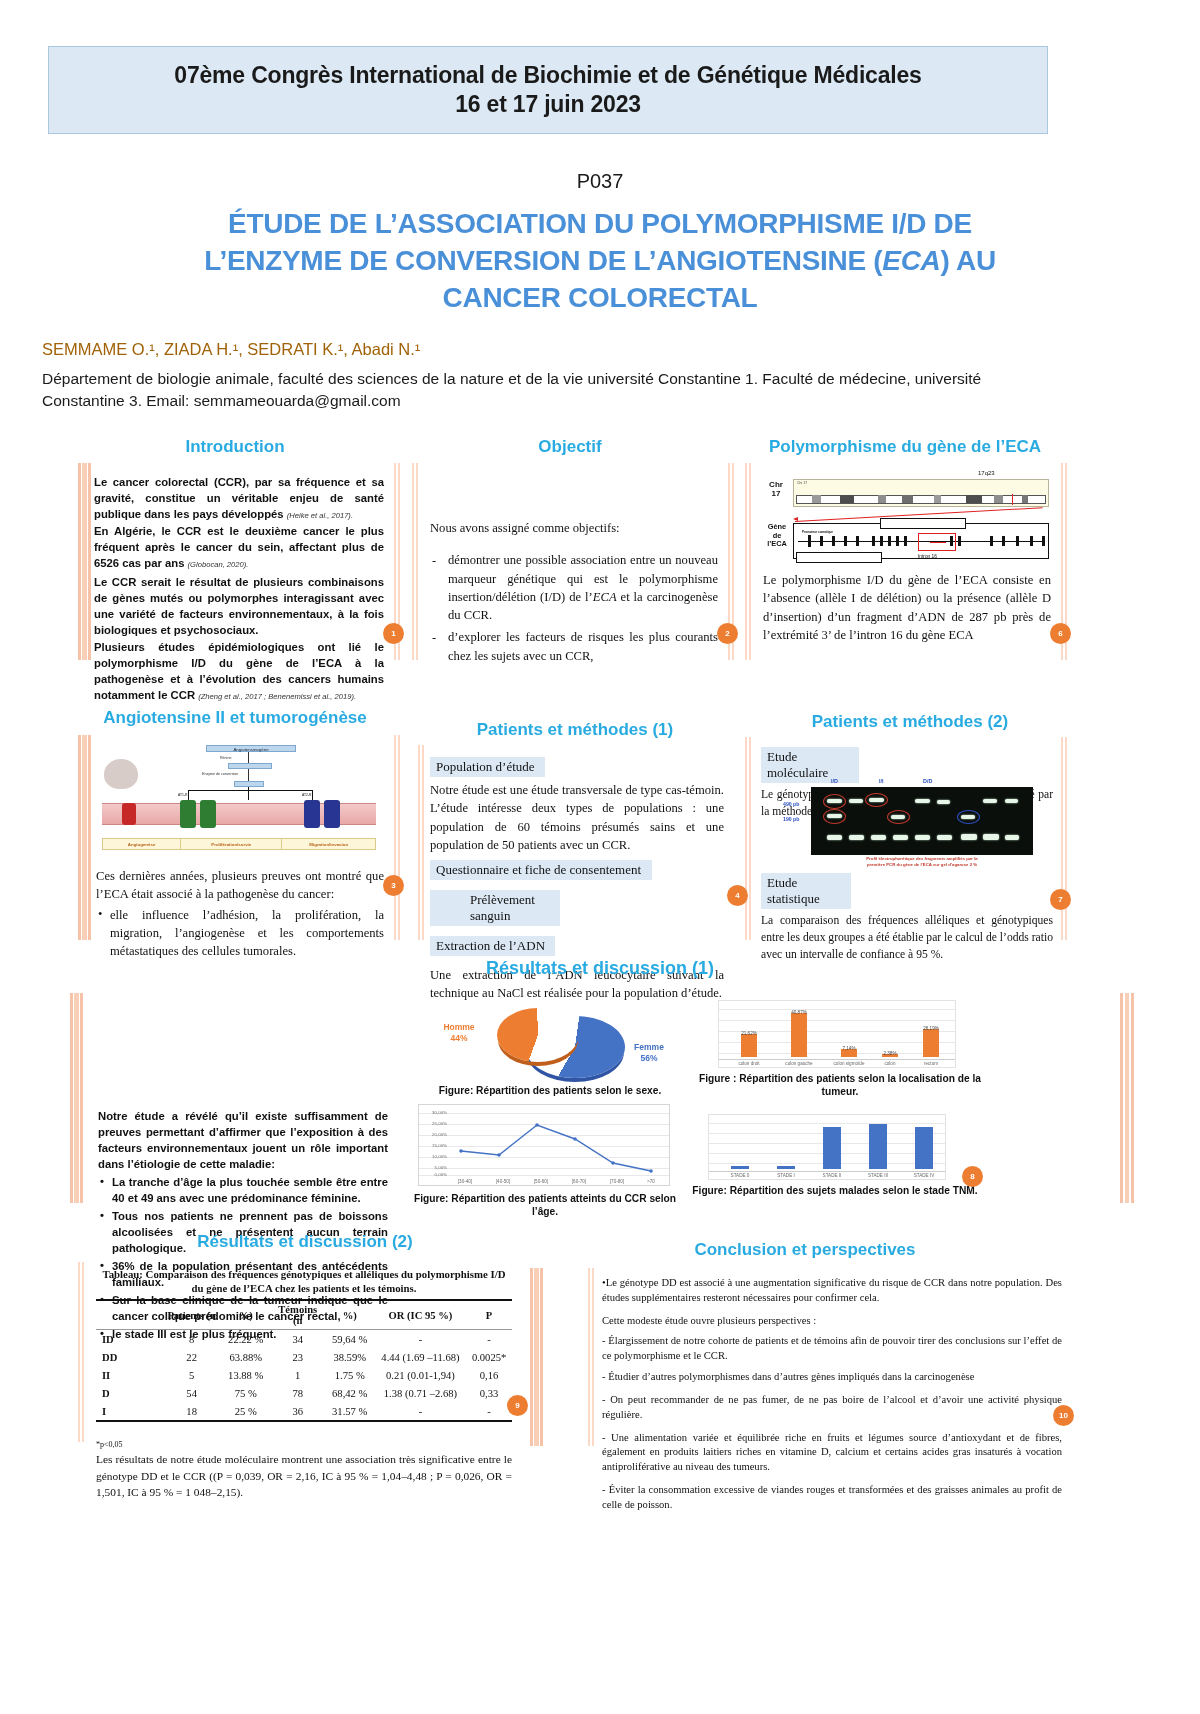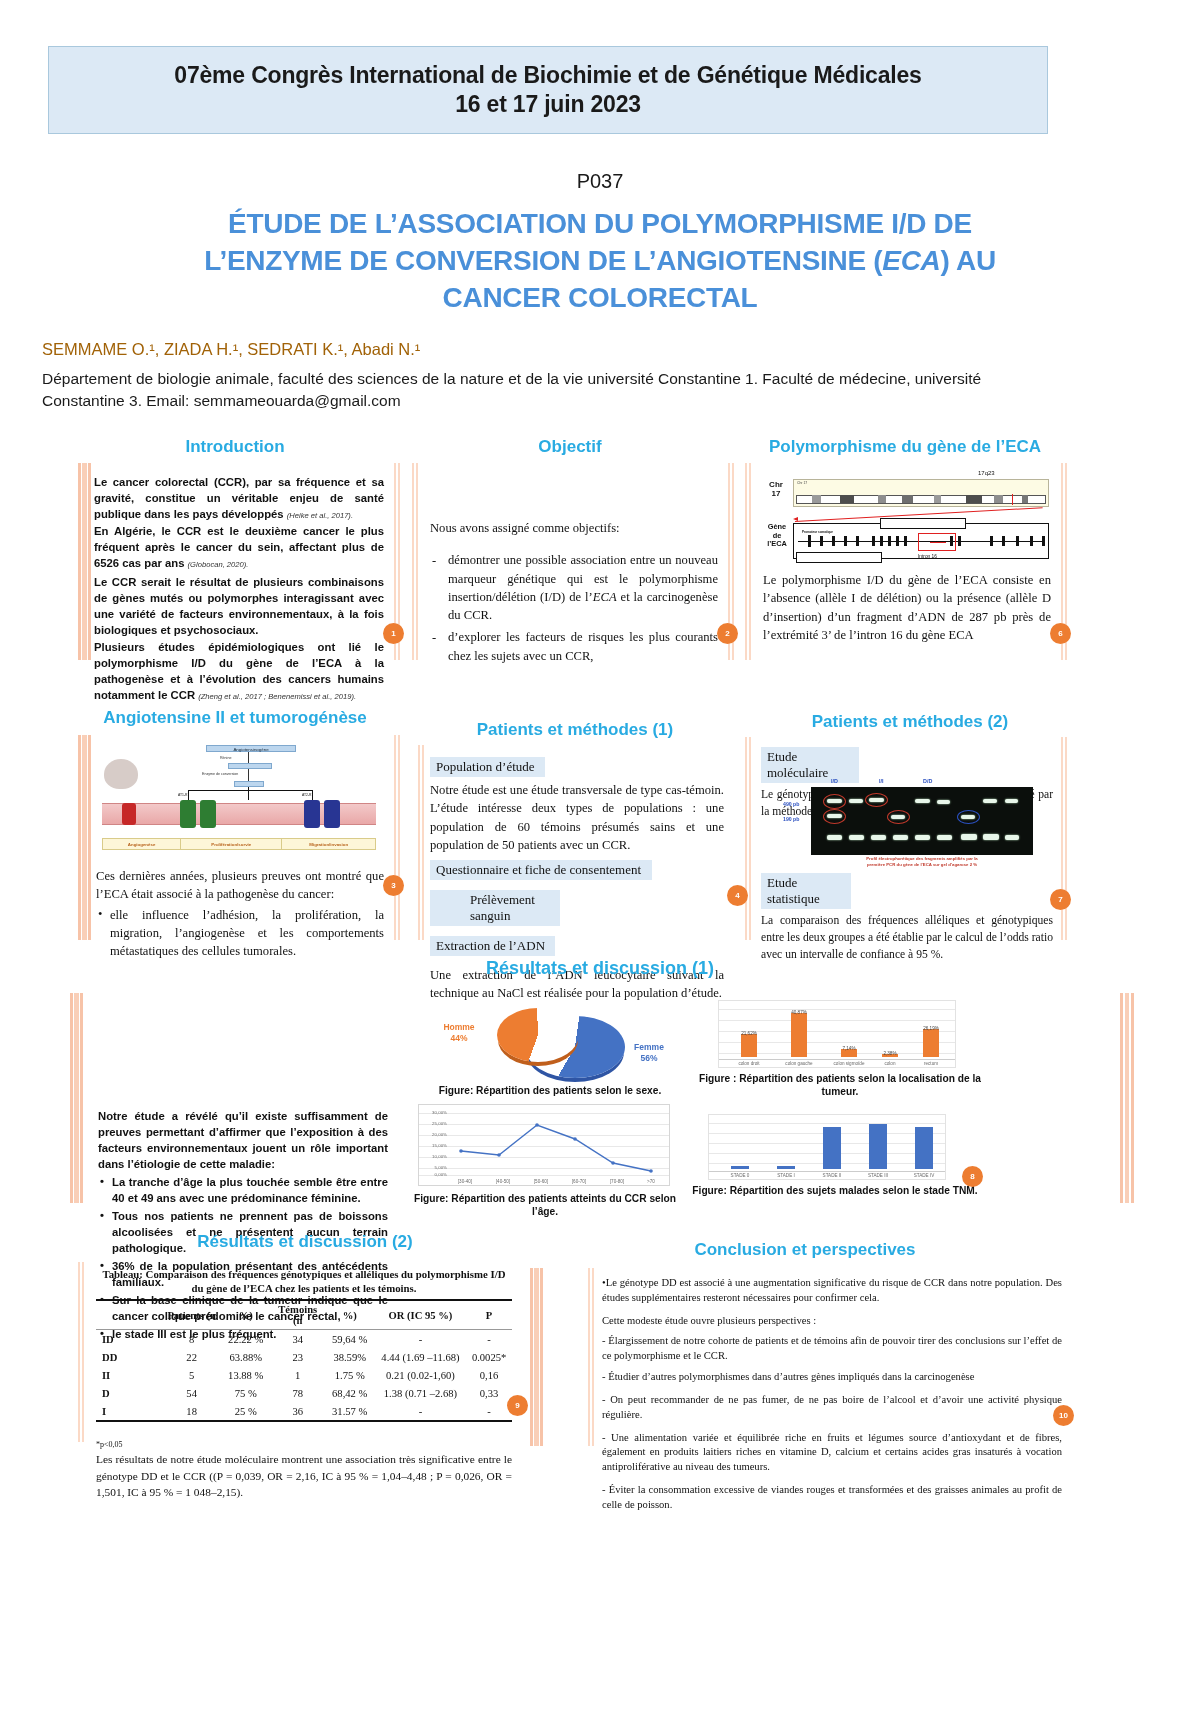--- a/index.html
+++ b/index.html
@@ -568,21 +568,21 @@
           <td>38.59%</td>
           <td>4.44 (1.69 –11.68)</td>
           <td>0.0025*</td>
         </tr>
         <tr>
           <td class="rowlbl">II</td>
           <td>5</td>
           <td>13.88 %</td>
           <td>1</td>
           <td>1.75 %</td>
-          <td>0.21 (0.02-1,60)</td>
+          <td>0.21 (0.01-1,94)</td>
           <td>0,16</td>
         </tr>
         <tr>
           <td class="rowlbl">D</td>
           <td>54</td>
           <td>75 %</td>
           <td>78</td>
           <td>68,42 %</td>
           <td>1.38 (0.71 –2.68)</td>
           <td>0,33</td>

